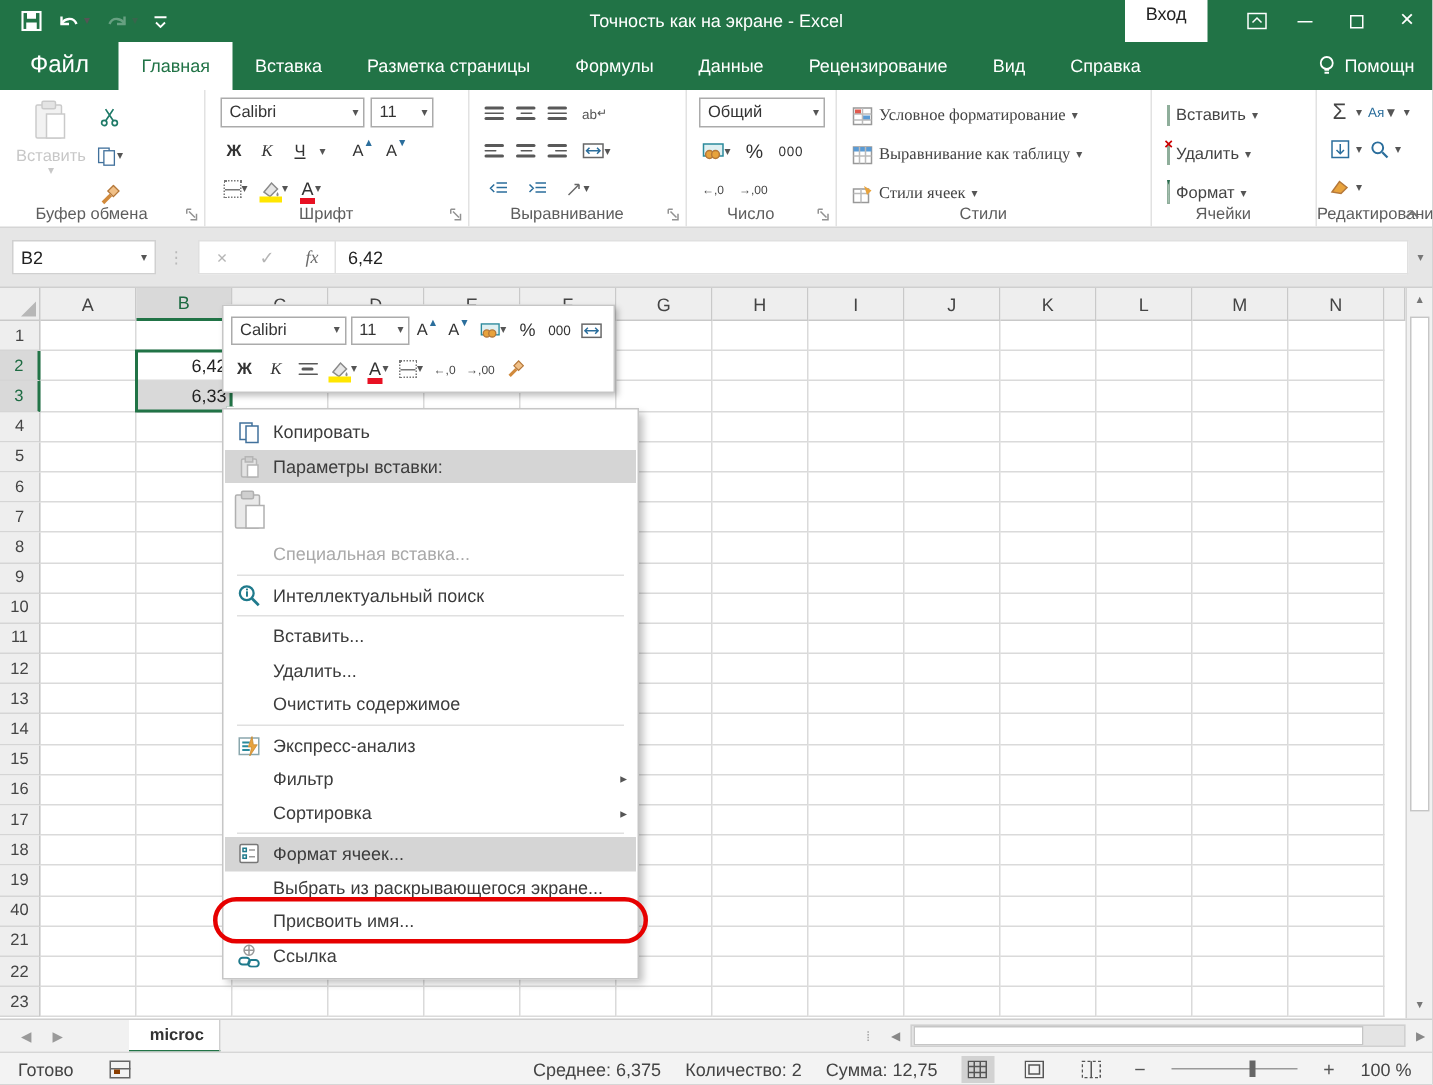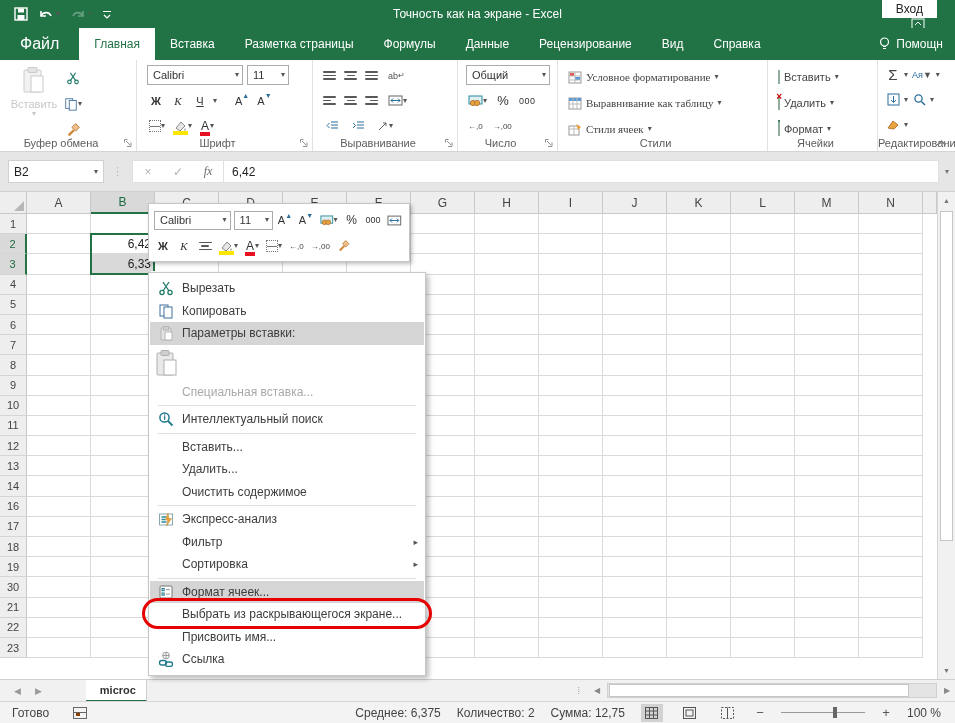--- a/index.html
+++ b/index.html
@@ -6,21 +6,21 @@
   body { font-family:"Liberation Sans", sans-serif; background:#888; }
   .app { position:relative; width:955px; height:723px; background:#fff; overflow:hidden;
          font-family:"Liberation Sans", sans-serif; }
 
   
   .titlebar { position:absolute; left:0; top:0; width:955px; height:28px; background:#217346;
               display:flex; align-items:center; color:#fff; font-size:12px; }
   .qat { display:flex; align-items:center; gap:10px; padding-left:14px; }
   .qat .qbtn { display:flex; align-items:center; gap:2px; }
   .title-text { position:absolute; left:0; right:0; text-align:center; font-size:12px; color:#fff; pointer-events:none; }
-  .title-right { margin-left:auto; display:flex; align-items:center; height:100%;flex-direction:column; }
+  .title-right { margin-left:auto; display:flex; height:100%; }
   .signin { background:#fff; color:#222; font-size:12px; padding:2px 14px; margin-right:18px; }
   .winbtn { width:34px; height:28px; display:flex; align-items:center; justify-content:center; color:#fff; }
   .winbtn .sq { width:9px; height:9px; border:1px solid #fff; }
   .winbtn .mn { width:10px; height:1px; background:#fff; }
   .ribopts { width:30px; }
 
   
   .tabrow { position:absolute; left:0; top:28px; width:955px; height:32px; background:#217346;
             display:flex; align-items:flex-end; color:#fff; font-size:12px; }
   .rtabs { display:flex; height:32px; align-items:stretch; }
@@ -789,20 +789,37 @@
           <div class="gcell"></div>
           <div class="gcell"></div>
           <div class="gcell"></div>
           <div class="gcell"></div>
           <div class="gcell"></div>
           <div class="gcell"></div>
           <div class="gcell"></div>
           <div class="gcell"></div>
         </div>
         <div class="grow">
+          <div class="rowh">15</div>
+          <div class="gcell"></div>
+          <div class="gcell"></div>
+          <div class="gcell"></div>
+          <div class="gcell"></div>
+          <div class="gcell"></div>
+          <div class="gcell"></div>
+          <div class="gcell"></div>
+          <div class="gcell"></div>
+          <div class="gcell"></div>
+          <div class="gcell"></div>
+          <div class="gcell"></div>
+          <div class="gcell"></div>
+          <div class="gcell"></div>
+          <div class="gcell"></div>
+        </div>
+        <div class="grow">
           <div class="rowh">16</div>
           <div class="gcell"></div>
           <div class="gcell"></div>
           <div class="gcell"></div>
           <div class="gcell"></div>
           <div class="gcell"></div>
           <div class="gcell"></div>
           <div class="gcell"></div>
           <div class="gcell"></div>
           <div class="gcell"></div>
@@ -857,21 +874,21 @@
           <div class="gcell"></div>
           <div class="gcell"></div>
           <div class="gcell"></div>
           <div class="gcell"></div>
           <div class="gcell"></div>
           <div class="gcell"></div>
           <div class="gcell"></div>
           <div class="gcell"></div>
         </div>
         <div class="grow">
-          <div class="rowh">30</div>
+          <div class="rowh">40</div>
           <div class="gcell"></div>
           <div class="gcell"></div>
           <div class="gcell"></div>
           <div class="gcell"></div>
           <div class="gcell"></div>
           <div class="gcell"></div>
           <div class="gcell"></div>
           <div class="gcell"></div>
           <div class="gcell"></div>
           <div class="gcell"></div>
@@ -1004,30 +1021,20 @@
       <span class="rbtn">
           <svg width="13" height="12" viewBox="0 0 16 16">
             <path d="M2 13 L8 7 L10 9 L4 15 Z" fill="#d18a3c"></path>
             <rect x="8" y="2" width="6" height="6" transform="rotate(45 11 5)" fill="#f0c088" stroke="#b5783a"></rect>
           </svg>
         </span>
     </div>
   </div>
 
   <div class="ctxmenu">
-      <div class="mi">
-        <span class="ic">
-          <svg width="16" height="16" viewBox="0 0 16 16">
-            <path d="M5 11 L11 2 M11 11 L5 2" stroke="#1f7a68" stroke-width="1.3" fill="none"></path>
-            <circle cx="4" cy="12.5" r="2.1" fill="none" stroke="#1f7a68" stroke-width="1.3"></circle>
-            <circle cx="12" cy="12.5" r="2.1" fill="none" stroke="#1f7a68" stroke-width="1.3"></circle>
-          </svg>
-        </span>
-        <span class="lbl">Вырезать</span>
-      </div>
       <div class="mi">
         <span class="ic">
           <svg width="16" height="16" viewBox="0 0 16 16">
             <rect x="2" y="2" width="8" height="11" fill="#fff" stroke="#41719c"></rect>
             <rect x="6" y="4" width="8" height="11" fill="#fff" stroke="#41719c"></rect>
           </svg>
         </span>
         <span class="lbl">Копировать</span>
       </div>
       <div class="mi hl">

